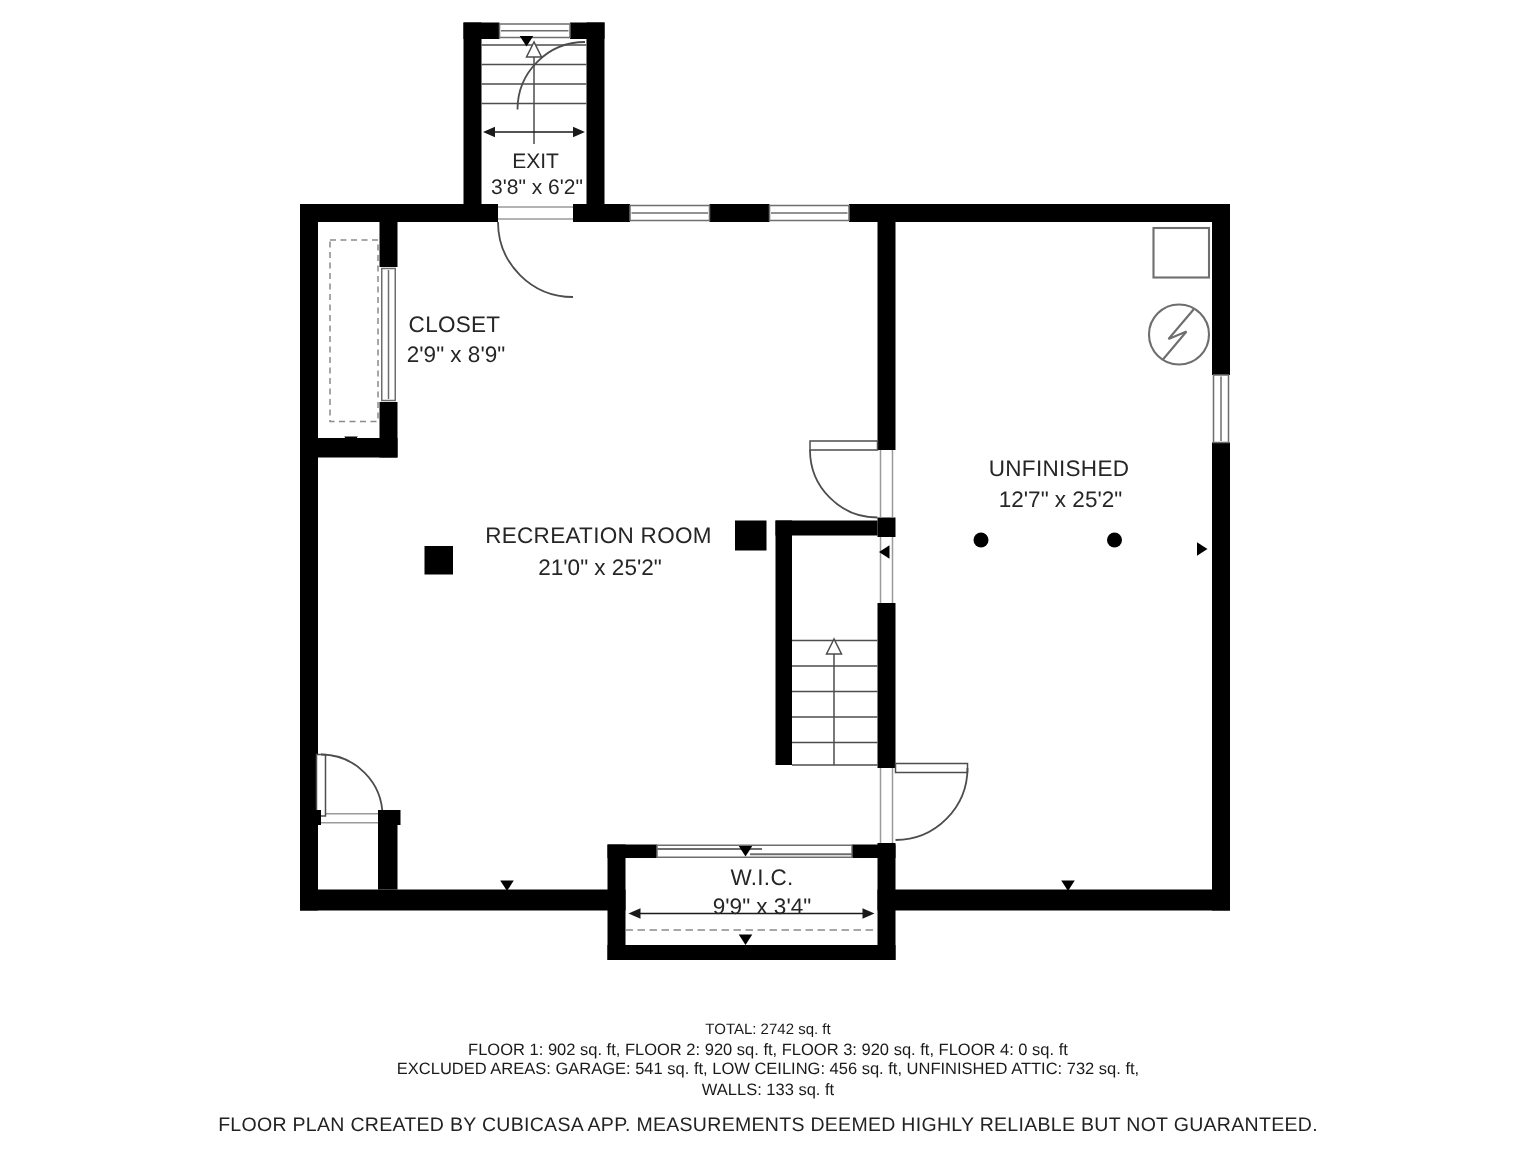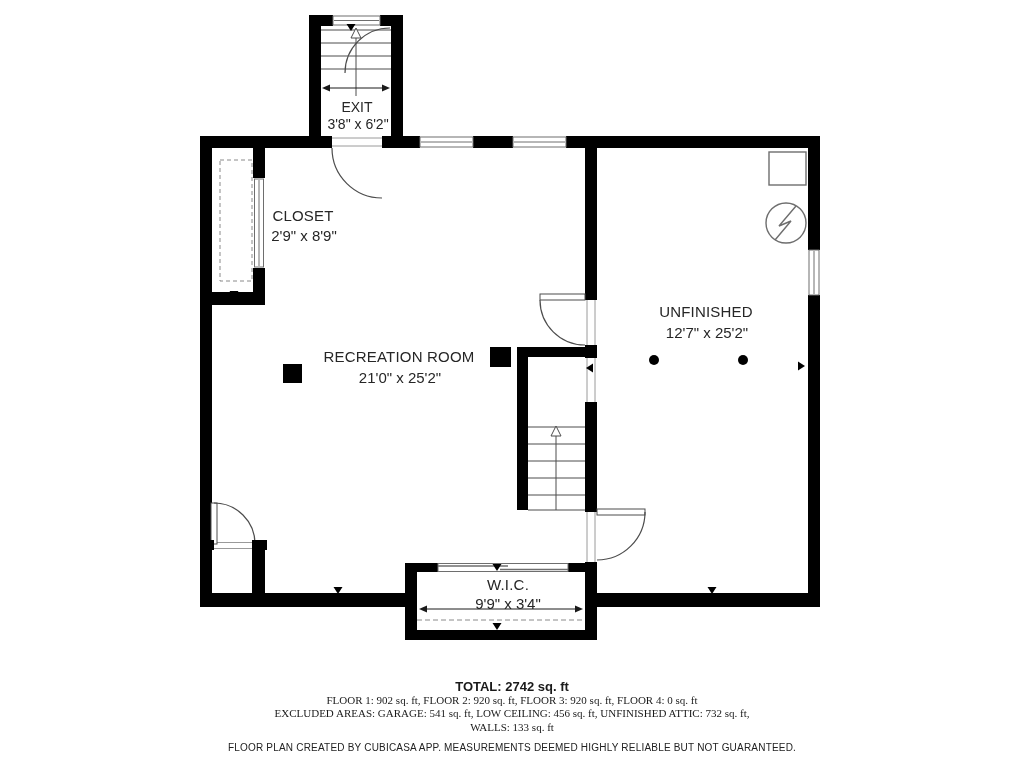--- a/index.html
+++ b/index.html
@@ -11,23 +11,23 @@
     font-family:"Liberation Sans", sans-serif;
     fill:#262626;
   }
   .room-name{font-size:15px;letter-spacing:.2px;}
   .room-dims{font-size:15px;}
   .exit-name{font-size:14px;}
   .exit-dims{font-size:14px;}
   .footer{
     position:absolute;left:0;top:680px;width:1024px;text-align:center;color:#1a1a1a;
   }
-  .footer .total{font-size:13px;font-weight:bold;line-height:13.5px;}
-  .footer .line{font-size:11px;line-height:13.5px;font-family:Liberation Serif, serif;}
-  .footer .disclaimer{font-size:10px;letter-spacing:.2px;margin-top:8px;color:#222;}
+  .footer .total{font-size:10px;font-weight:normal;line-height:13.5px;}
+  .footer .line{font-size:11px;line-height:13.5px;}
+  .footer .disclaimer{font-size:13px;letter-spacing:.2px;margin-top:8px;color:#222;}
 </style>
 </head>
 <body>
 
 <div class="stage">
 
   <svg width="1024" height="768" viewBox="0 0 1024 768">
 
     <g fill="#000000">
 

